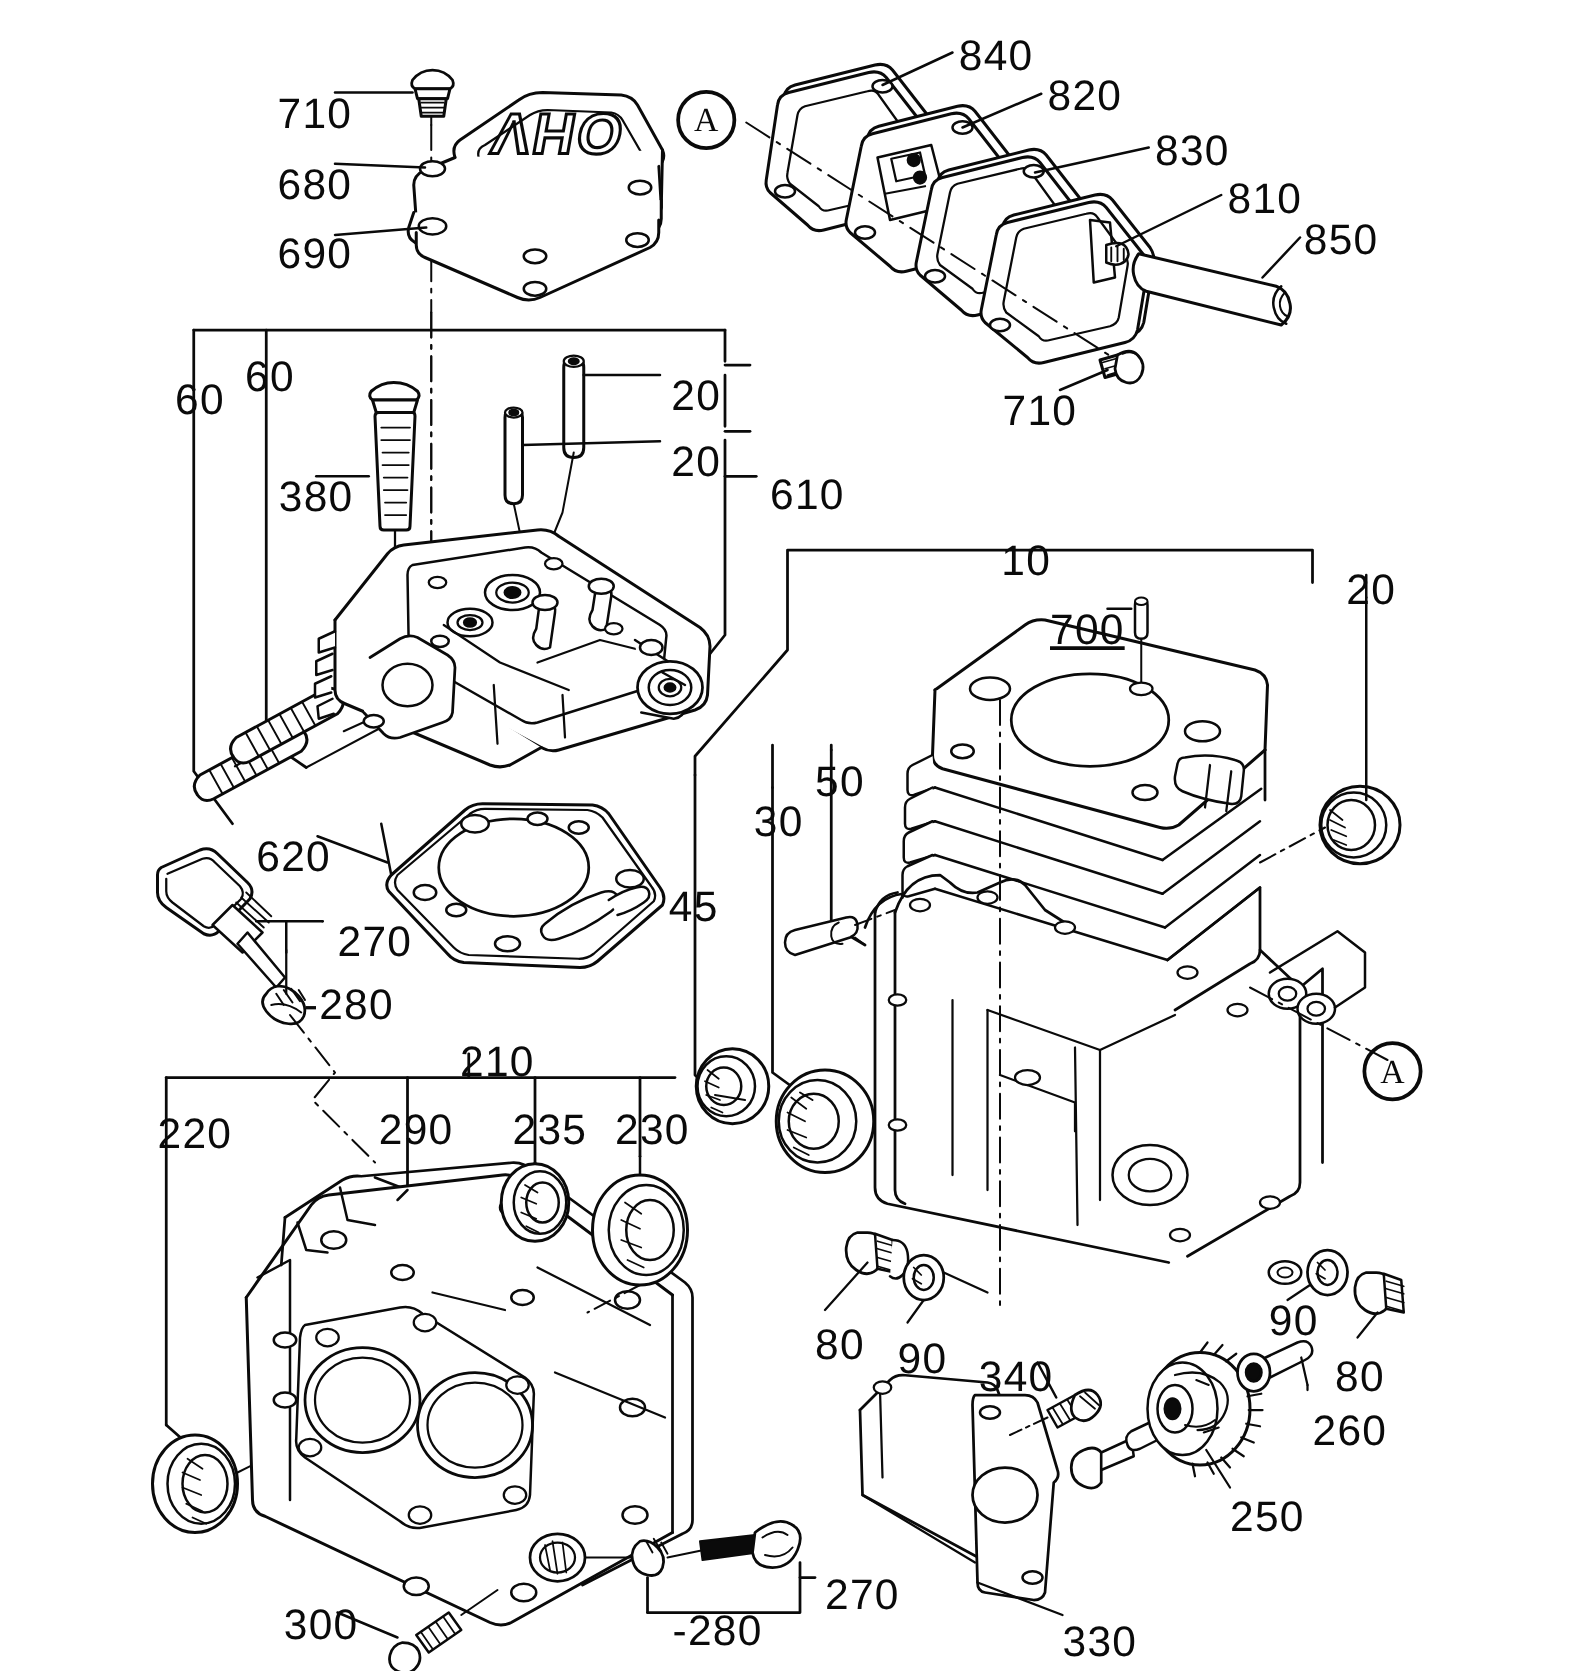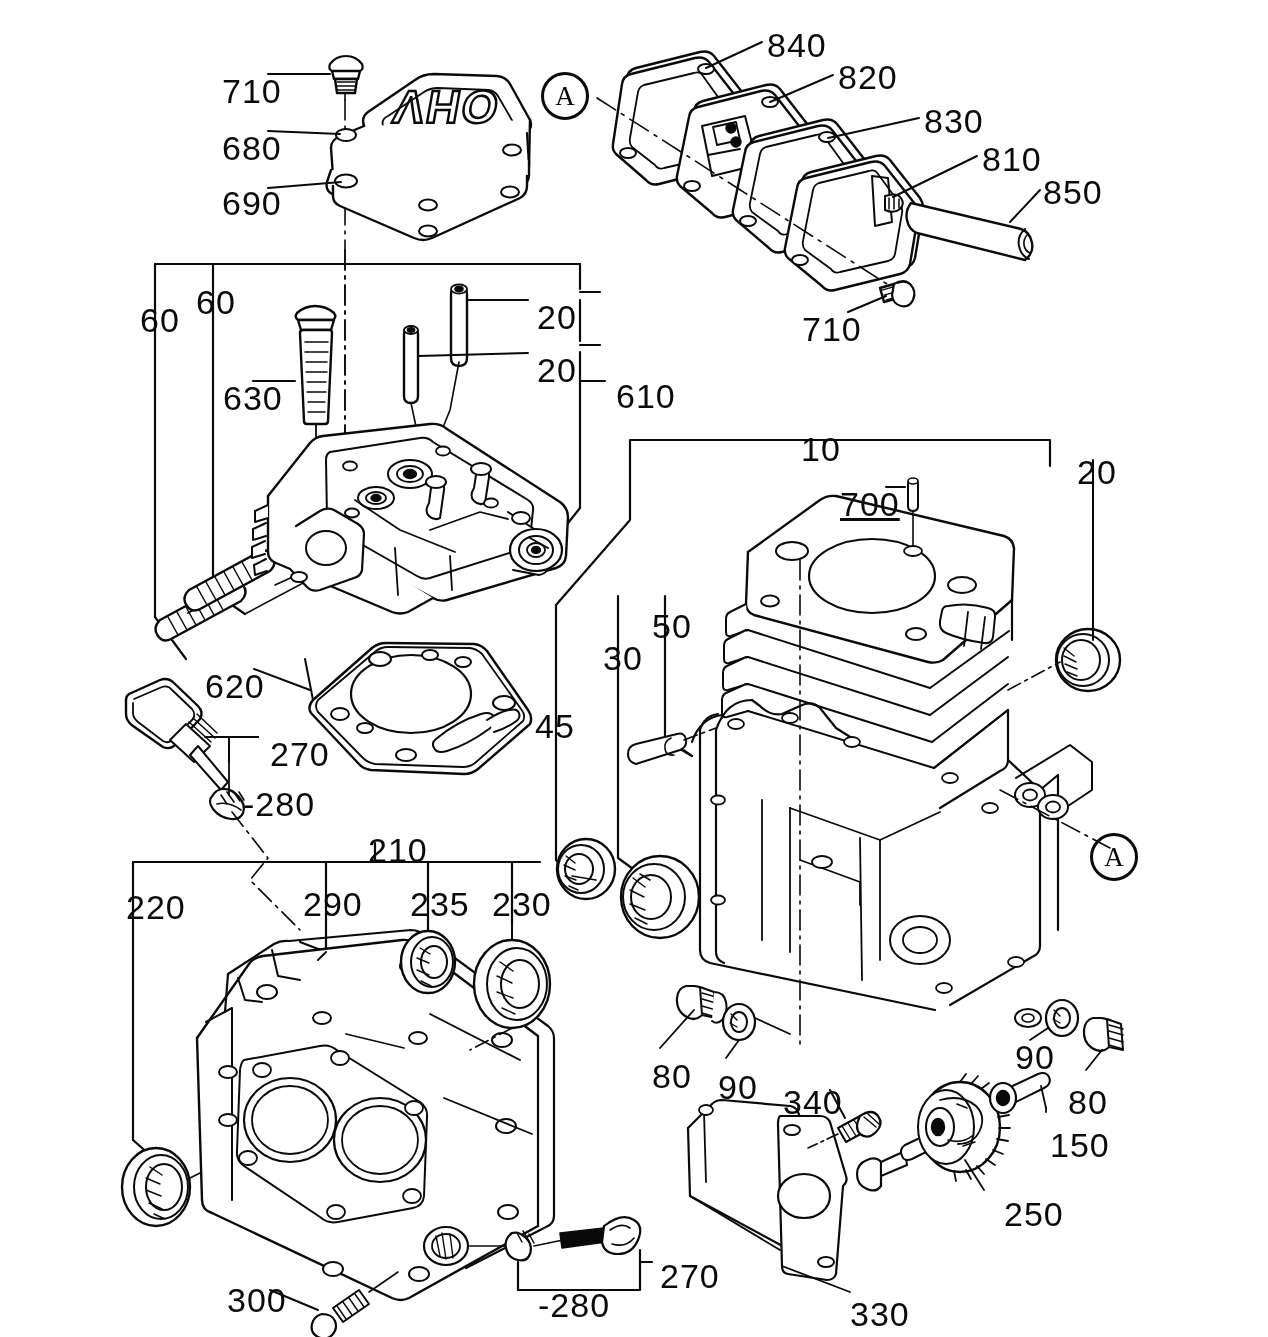--- a/index.html
+++ b/index.html
@@ -532,21 +532,21 @@
       <div class="lbl" style="left: 222px; top: 131px;">680</div>
       <div class="lbl" style="left: 222px; top: 186px;">690</div>
       <div class="lbl" style="left: 767px; top: 28px;">840</div>
       <div class="lbl" style="left: 838px; top: 60px;">820</div>
       <div class="lbl" style="left: 924px; top: 104px;">830</div>
       <div class="lbl" style="left: 982px; top: 142px;">810</div>
       <div class="lbl" style="left: 1043px; top: 175px;">850</div>
       <div class="lbl" style="left: 802px; top: 312px;">710</div>
       <div class="lbl" style="left: 140px; top: 303px;">60</div>
       <div class="lbl" style="left: 196px; top: 285px;">60</div>
-      <div class="lbl" style="left: 223px; top: 381px;">630</div>
+      <div class="lbl" style="left: 223px; top: 381px;">380</div>
       <div class="lbl" style="left: 537px; top: 300px;">20</div>
       <div class="lbl" style="left: 537px; top: 353px;">20</div>
       <div class="lbl" style="left: 616px; top: 379px;">610</div>
       <div class="lbl" style="left: 205px; top: 669px;">620</div>
       <div class="lbl" style="left: 270px; top: 737px;">270</div>
       <div class="lbl" style="left: 243px; top: 787px;">-280</div>
       <div class="lbl" style="left: 801px; top: 432px;">10</div>
       <div class="lbl" style="left: 1077px; top: 455px;">20</div>
       <div class="lbl" style="left: 840px; top: 487px; text-decoration: underline;">700</div>
       <div class="lbl" style="left: 652px; top: 609px;">50</div>
@@ -555,21 +555,21 @@
       <div class="lbl" style="left: 368px; top: 833px;">210</div>
       <div class="lbl" style="left: 126px; top: 890px;">220</div>
       <div class="lbl" style="left: 303px; top: 887px;">290</div>
       <div class="lbl" style="left: 410px; top: 887px;">235</div>
       <div class="lbl" style="left: 492px; top: 887px;">230</div>
       <div class="lbl" style="left: 652px; top: 1059px;">80</div>
       <div class="lbl" style="left: 718px; top: 1070px;">90</div>
       <div class="lbl" style="left: 1015px; top: 1040px;">90</div>
       <div class="lbl" style="left: 1068px; top: 1085px;">80</div>
       <div class="lbl" style="left: 783px; top: 1085px;">340</div>
-      <div class="lbl" style="left: 1050px; top: 1128px;">150</div>
-      <div class="lbl" style="left: 984px; top: 1197px; margin-left: 20px;">250</div>
+      <div class="lbl" style="left: 1050px; top: 1128px;">260</div>
+      <div class="lbl" style="left: 984px; top: 1197px;">250</div>
       <div class="lbl" style="left: 850px; top: 1297px;">330</div>
       <div class="lbl" style="left: 227px; top: 1283px;">300</div>
       <div class="lbl" style="left: 538px; top: 1288px;">-280</div>
       <div class="lbl" style="left: 660px; top: 1259px;">270</div>
     </div>
 
 </div>
 
 </body></html>

